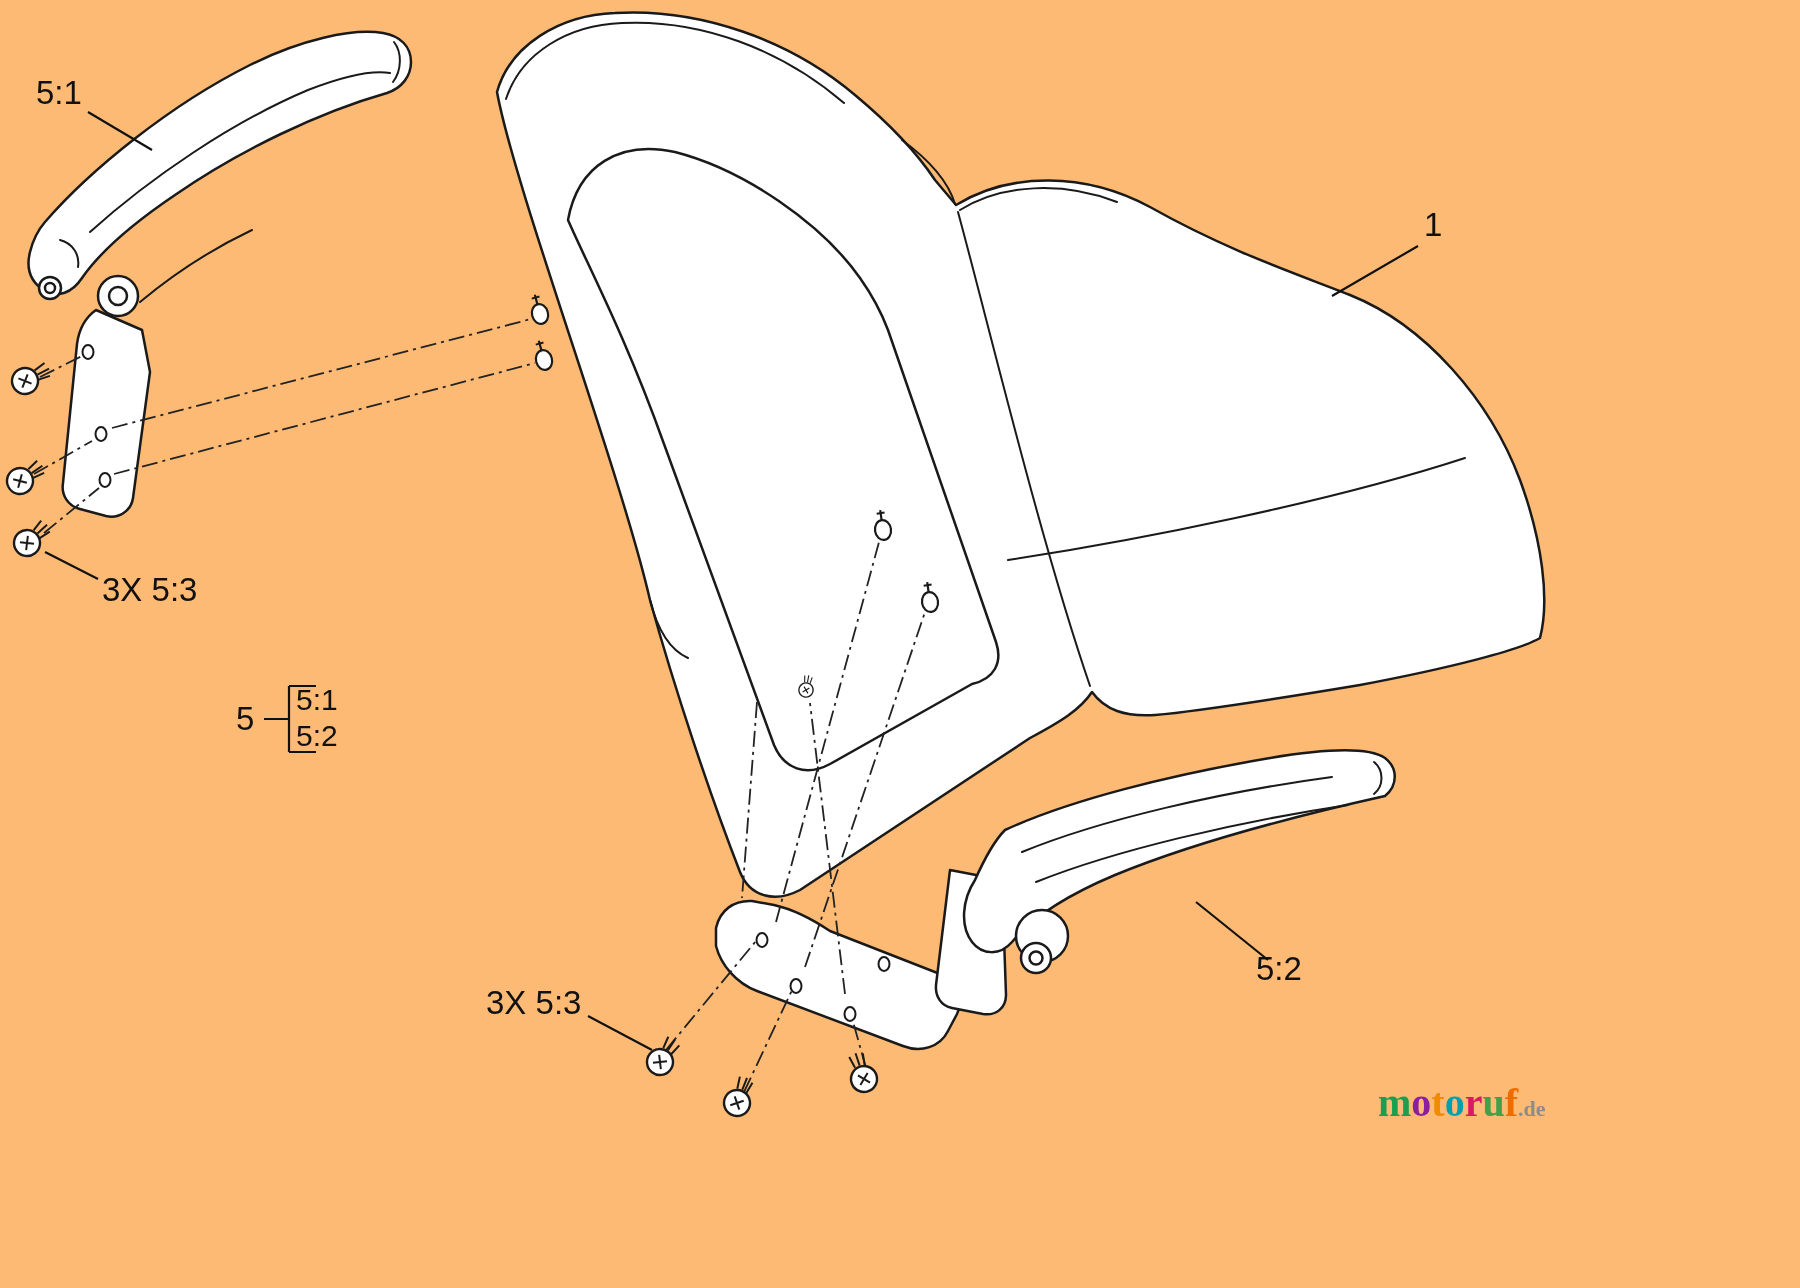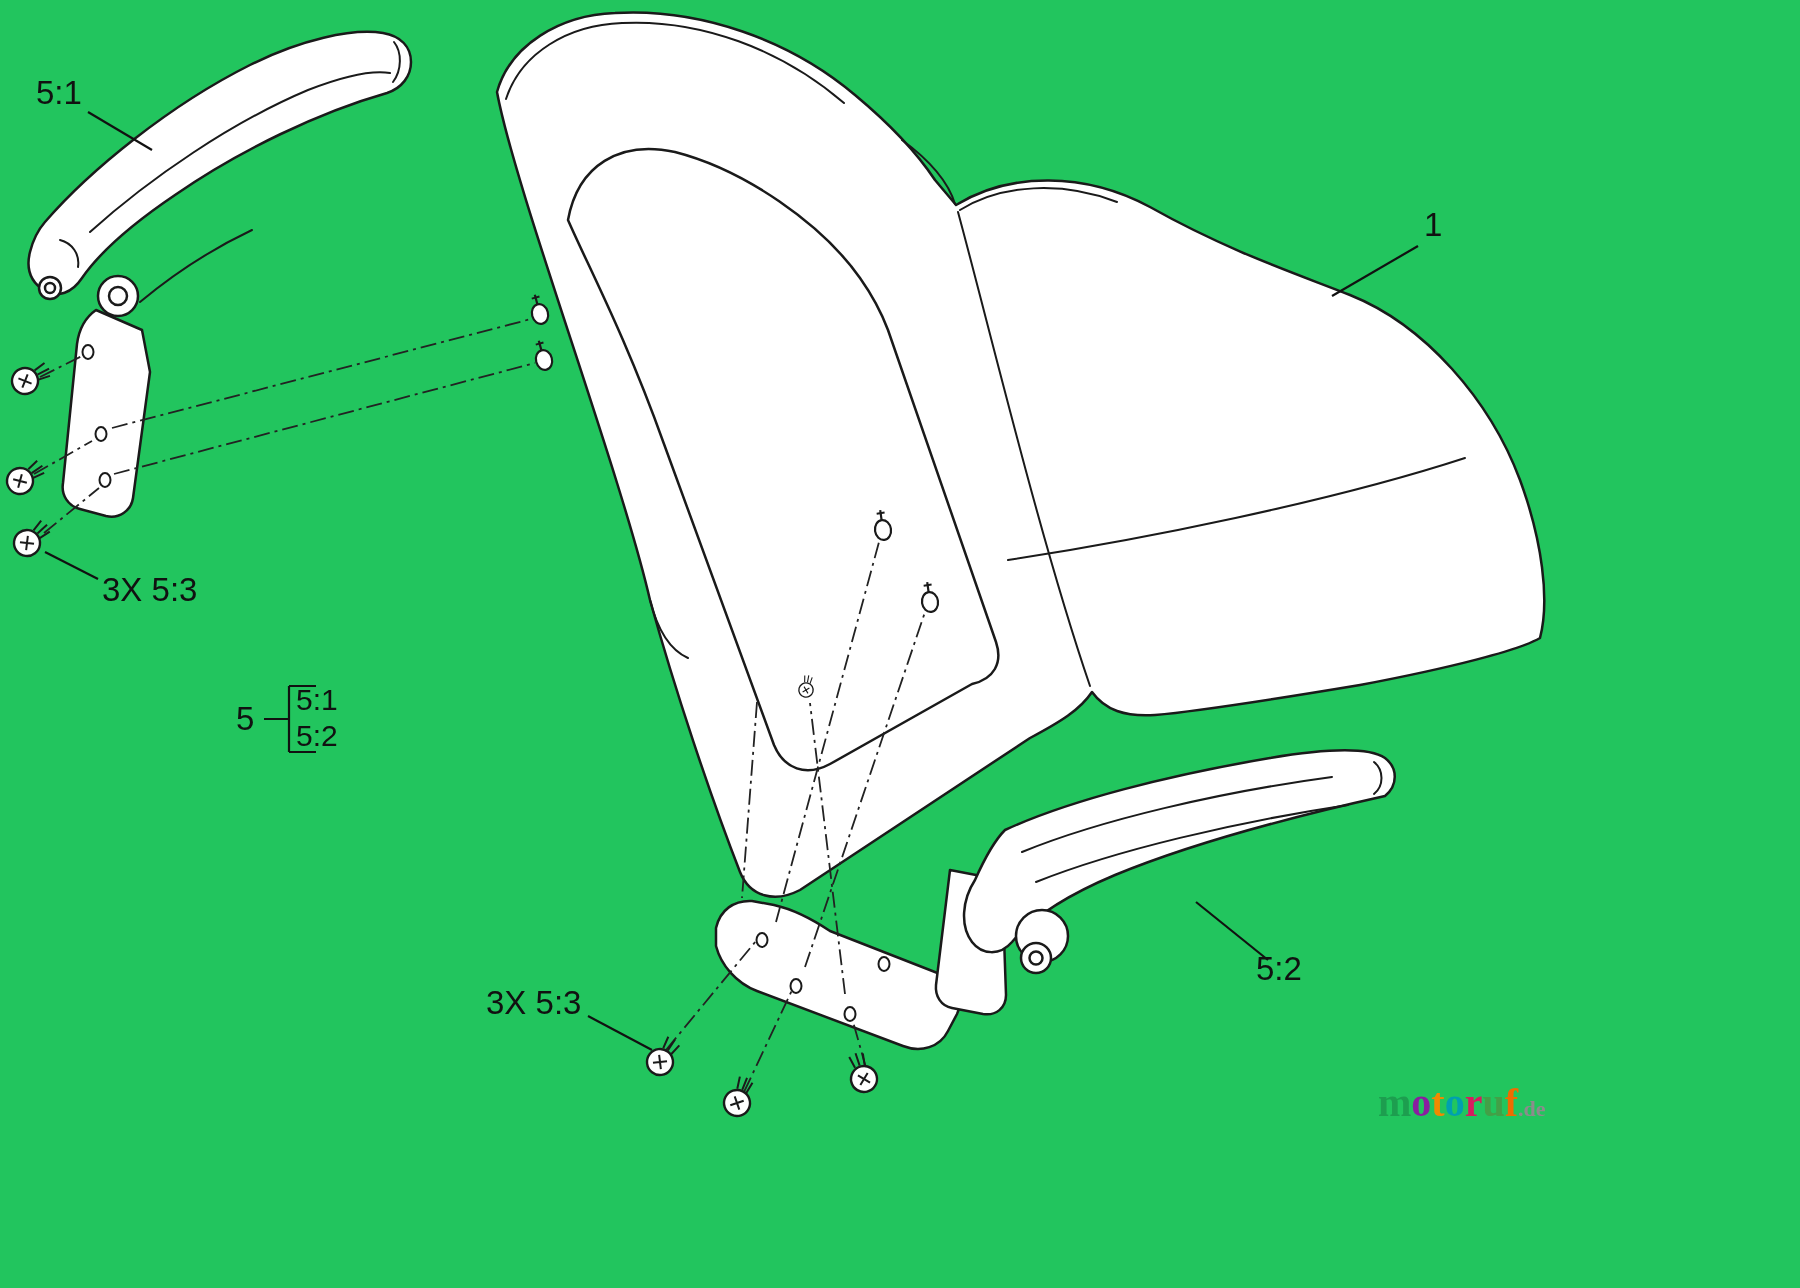--- a/index.html
+++ b/index.html
@@ -1,16 +1,16 @@
 <!DOCTYPE html>
 <html><head>
 <meta charset="utf-8">
 <style>
   html,body{margin:0;padding:0;background:#fff;}
-  .stage{position:relative;width:1800px;height:1288px;background:#22c55e;overflow:hidden;
+  .stage{position:relative;width:1800px;height:1288px;background:#fdba74;overflow:hidden;
          font-family:"Liberation Sans",sans-serif;}
   svg{display:block;}
   .sh{fill:#ffffff;stroke:#1a1a1a;stroke-width:2.5;stroke-linejoin:round;stroke-linecap:round;}
   .ln{fill:none;stroke:#1a1a1a;stroke-width:2.5;stroke-linejoin:round;stroke-linecap:round;}
   .sm{fill:none;stroke:#1a1a1a;stroke-width:2;stroke-linejoin:round;stroke-linecap:round;}
   .dd{fill:none;stroke:#222222;stroke-width:1.8;stroke-dasharray:16 5 3 5;}
   .ld{stroke:#111111;stroke-width:2.2;fill:none;}
   .lbl{fill:#111111;font-family:"Liberation Sans",sans-serif;font-size:33px;}
   .lbl-sm{fill:#111111;font-family:"Liberation Sans",sans-serif;font-size:30px;}
   .wm{font-family:"Liberation Serif",serif;font-weight:bold;font-size:40px;}

